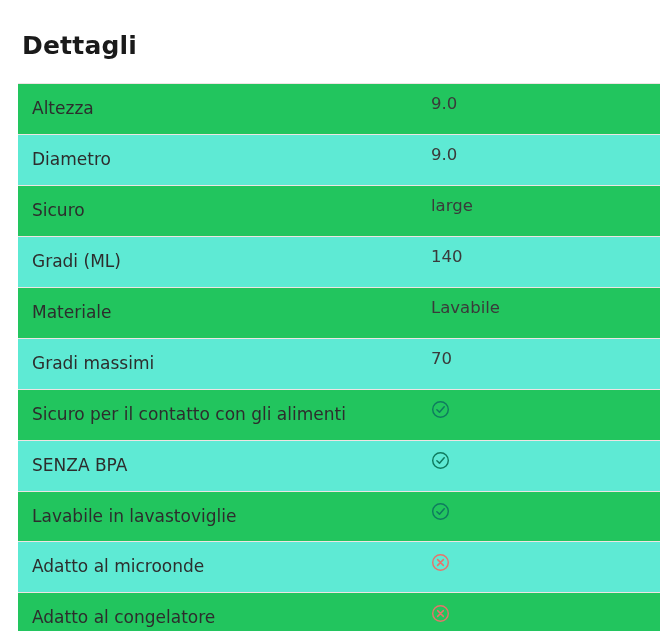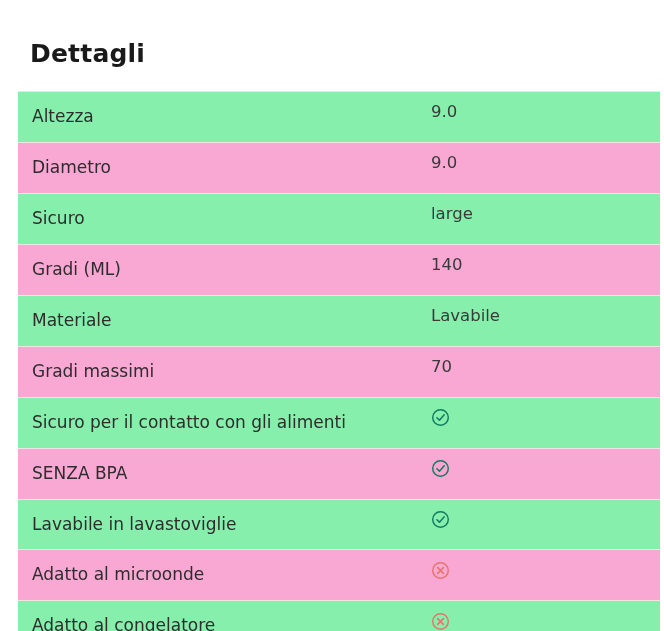--- a/index.html
+++ b/index.html
@@ -27,41 +27,41 @@
     right: 0;
     width: 4px;
     height: 631px;
     background: #ffffff;
   }
   .title {
     font-size: 25px;
     font-weight: bold;
     letter-spacing: 0.2px;
     color: #1a1a1a;
-    margin: 8px;
+    margin: 0;
     padding: 31px 0 0 4px;
     line-height: 1.2;
   }
   .table {
     margin-top: 22px;
     width: 646px;
     border-collapse: collapse;
     table-layout: fixed;
   }
   .table tr {
     border-bottom: 1px solid #efe4e3;
   }
   .table tr:first-child {
     border-top: 1px solid #efe4e3;
   }
   .table tr.even {
-    background: #86efac;
+    background: #22c55e;
   }
   .table tr.odd {
-    background: #f9a8d4;
+    background: #5eead4;
   }
   .table td {
     padding: 0;
     vertical-align: middle;
   }
   td.label {
     width: 385px;
     font-size: 17px;
     color: #2d2d2d;
     padding: 13px 14px 14px 14px;

